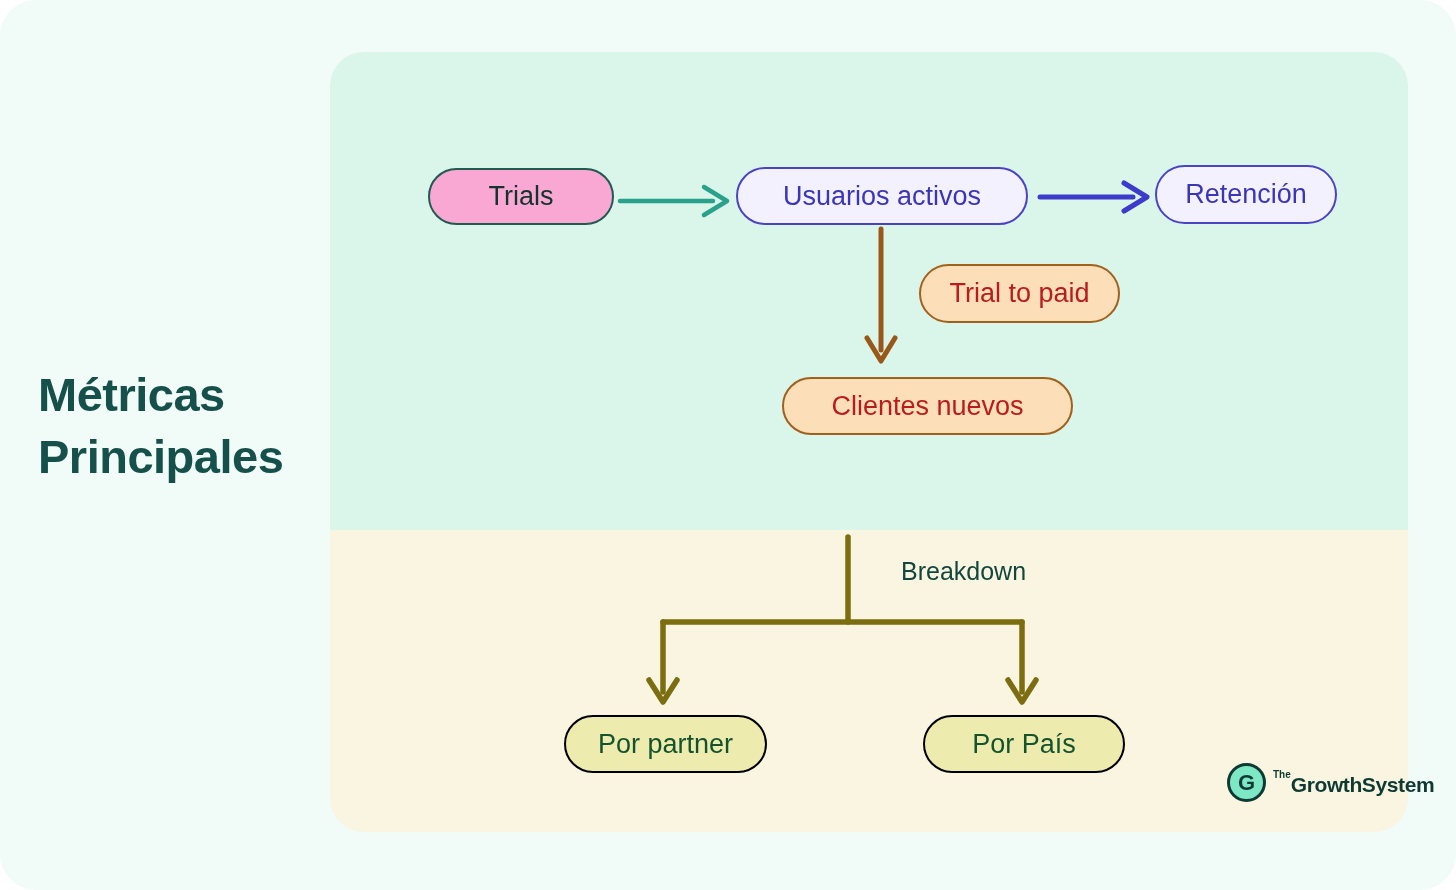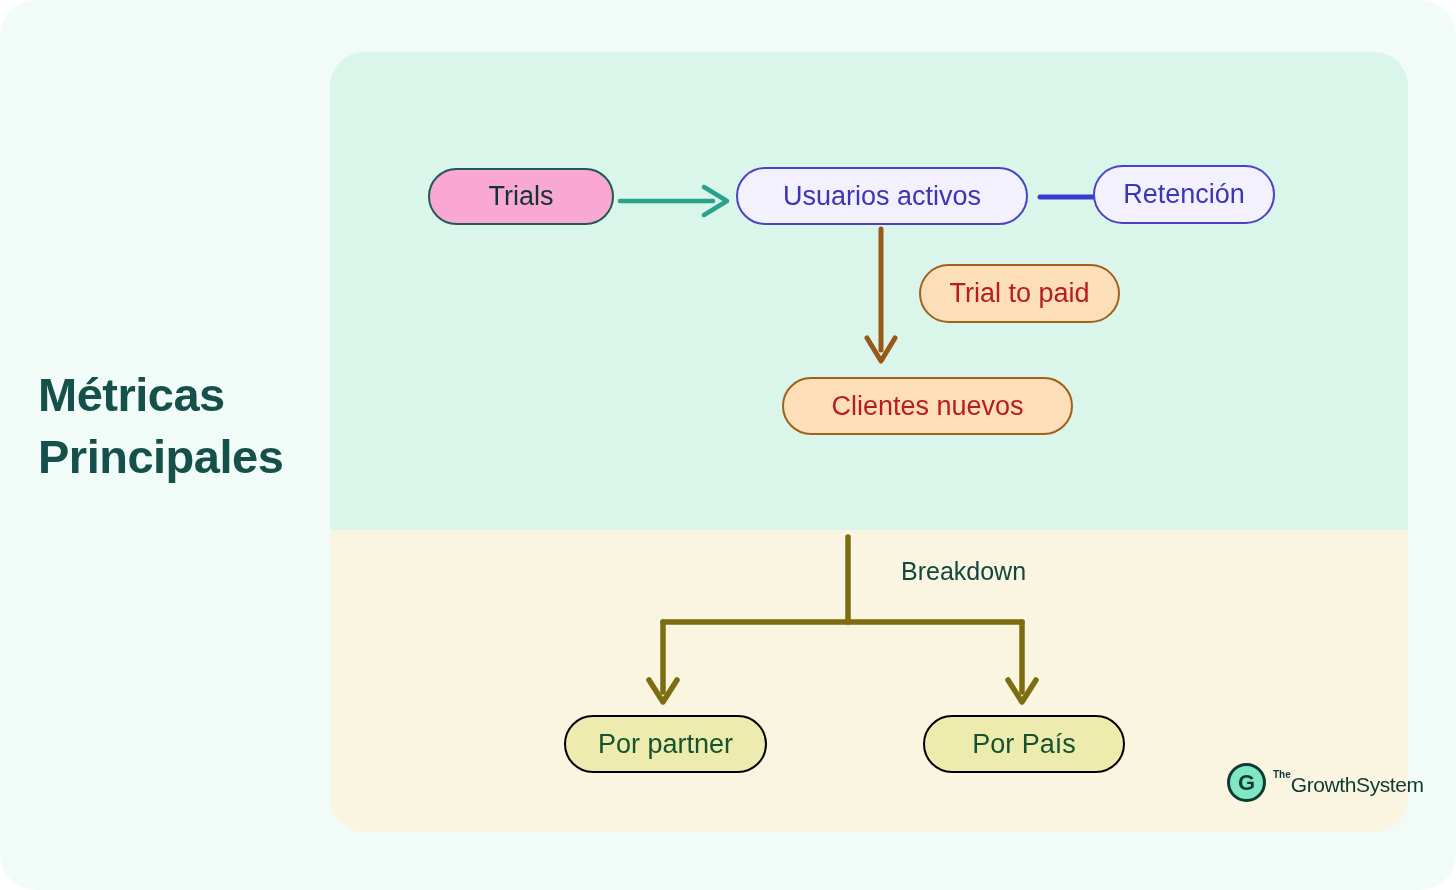--- a/index.html
+++ b/index.html
@@ -47,21 +47,21 @@
     font-size: 27px;
     white-space: nowrap;
   }
   .node--mint     { background: #f9a8d4; border: 2px solid #215a50; color: #14332e; }
   .node--lavender { background: #f3f1fe; border: 2px solid #4a44c4; color: #3b35b8; }
   .node--peach    { background: #fcdfb8; border: 2px solid #a2601d; color: #b91c1c; text-align: center; }
   .node--yellow   { background: #eeebaf; border: 2px solid #000000; color: #14532d; }
 
   .node--trials        { left: 428px;  top: 168px; width: 186px; height: 57px; }
   .node--usuarios      { left: 736px;  top: 167px; width: 292px; height: 58px; }
-  .node--retencion     { left: 1093px; top: 165px; width: 182px; height: 59px; }
+  .node--retencion     { left: 1155px; top: 165px; width: 182px; height: 59px; }
   .node--trial-to-paid { left: 919px;  top: 264px; width: 201px; height: 59px; }
   .node--clientes      { left: 782px;  top: 377px; width: 291px; height: 58px; }
   .node--por-partner   { left: 564px;  top: 715px; width: 203px; height: 58px; }
   .node--por-pais      { left: 923px;  top: 715px; width: 202px; height: 58px; }
 
   .arrows {
     position: absolute;
     inset: 0;
     width: 100%;
     height: 100%;
@@ -98,21 +98,21 @@
     border: 3px solid #0f3a33;
     display: flex;
     align-items: center;
     justify-content: center;
     font-weight: bold;
     font-size: 22px;
     color: #0f3a33;
   }
   .logo-text { display: flex; flex-direction: row; line-height: 1; }
   .logo-the  { font-size: 10px; font-weight: bold; color: #0f3a33; margin-left: 1px; }
-  .logo-name { font-size: 21px; font-weight: normal; color: #0f3a33; letter-spacing: -0.4px; margin-top: 4px; }
+  .logo-name { font-size: 21px; font-weight: bold; color: #0f3a33; letter-spacing: -0.4px; margin-top: 4px; }
 </style>
 </head>
 <body>
 
 <div class="page">
 
   <div class="main-title">
     <div>Métricas</div>
     <div>Principales</div>
   </div>

